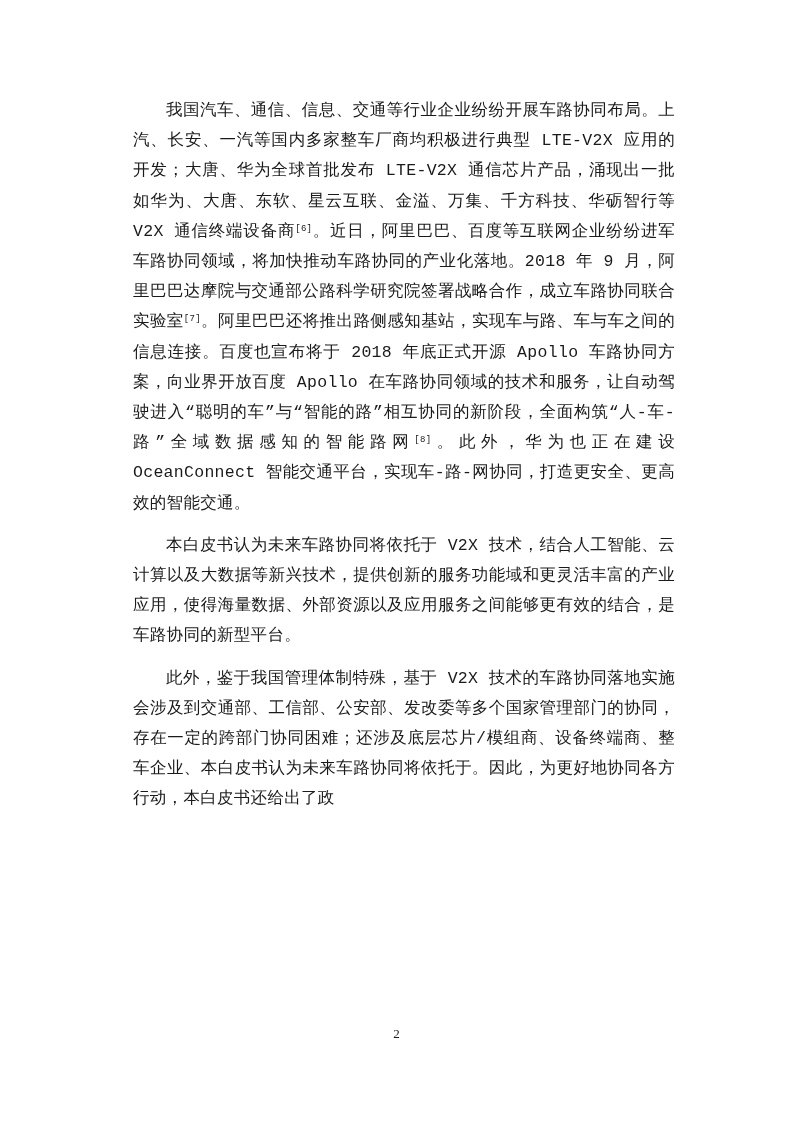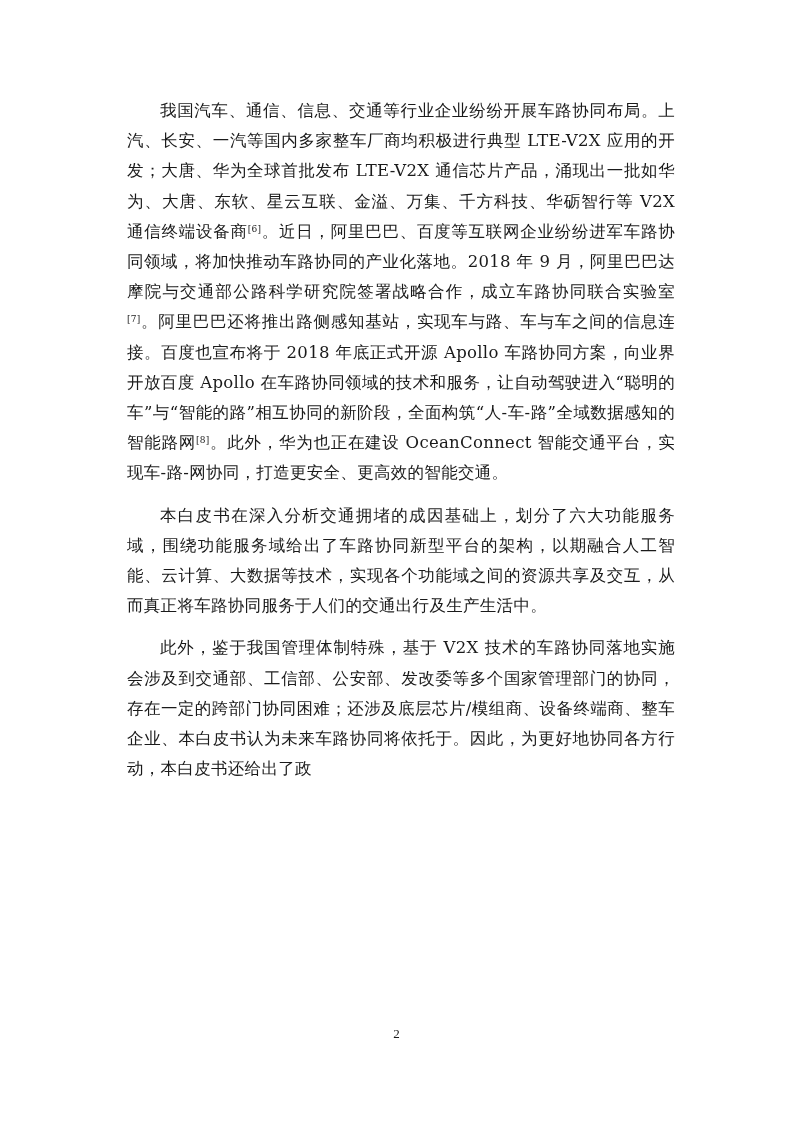--- a/index.html
+++ b/index.html
@@ -1,32 +1,32 @@
 <!DOCTYPE html>
 <html><head>
 <meta charset="utf-8">
 <style>
   html, body { margin:0; padding:0; background:#ffffff; }
   body { width:793px; height:1122px; position:relative; overflow:hidden;
          font-family:"DejaVu Serif","Liberation Serif",serif; color:#1a1a1a; }
   .page { position:absolute; left:119px; top:96px; width:556px; }
-  .para { margin:0 0 12px 8px; font-size:16.5px; line-height:30.2px;
-          text-indent:2em; text-align:justify; letter-spacing:0.3px; }
+  .para { margin:0 0 12px 14px; font-size:16.5px; line-height:30.2px;
+          text-indent:2em; text-align:justify; letter-spacing:0.3px;font-family:Liberation Mono, monospace; }
   .para sup { font-size:9px; vertical-align:5px; line-height:0; }
   .page-number { position:absolute; top:1026px; left:0; width:793px; text-align:center;
                  font-size:13px; font-family:"Liberation Serif",serif; }
 </style>
 </head>
 <body>
 
 <div class="page">
   <p class="para">
     <span>我国汽车、通信、信息、交通等行业企业纷纷开展车路协同布局。上汽、长安、一汽等国内多家整车厂商均积极进行典型 LTE-V2X 应用的开发；大唐、华为全球首批发布 LTE-V2X 通信芯片产品，涌现出一批如华为、大唐、东软、星云互联、金溢、万集、千方科技、华砺智行等 V2X 通信终端设备商</span><sup>[6]</sup><span>。近日，阿里巴巴、百度等互联网企业纷纷进军车路协同领域，将加快推动车路协同的产业化落地。2018 年 9 月，阿里巴巴达摩院与交通部公路科学研究院签署战略合作，成立车路协同联合实验室</span><sup>[7]</sup><span>。阿里巴巴还将推出路侧感知基站，实现车与路、车与车之间的信息连接。百度也宣布将于 2018 年底正式开源 Apollo 车路协同方案，向业界开放百度 Apollo 在车路协同领域的技术和服务，让自动驾驶进入“聪明的车”与“智能的路”相互协同的新阶段，全面构筑“人-车-路”全域数据感知的智能路网</span><sup>[8]</sup><span>。此外，华为也正在建设 OceanConnect 智能交通平台，实现车-路-网协同，打造更安全、更高效的智能交通。</span>
   </p>
   <p class="para">
-    <span>本白皮书在深入分析交通拥堵的成因基础上，划分了六大功能服务域，围绕功能服务域给出了车路协同新型平台的架构，以期融合人工智能、云计算、大数据等技术，实现各个功能域之间的资源共享及交互，从而真正将车路协同服务于人们的交通出行及生产生活中。</span>
+    <span>本白皮书认为未来车路协同将依托于 V2X 技术，结合人工智能、云计算以及大数据等新兴技术，提供创新的服务功能域和更灵活丰富的产业应用，使得海量数据、外部资源以及应用服务之间能够更有效的结合，是车路协同的新型平台。</span>
   </p>
   <p class="para">
     <span>此外，鉴于我国管理体制特殊，基于 V2X 技术的车路协同落地实施会涉及到交通部、工信部、公安部、发改委等多个国家管理部门的协同，存在一定的跨部门协同困难；还涉及底层芯片/模组商、设备终端商、整车企业、本白皮书认为未来车路协同将依托于。因此，为更好地协同各方行动，本白皮书还给出了政</span>
   </p>
 </div>
 
 <div class="page-number">2</div>
 
 </body></html>

